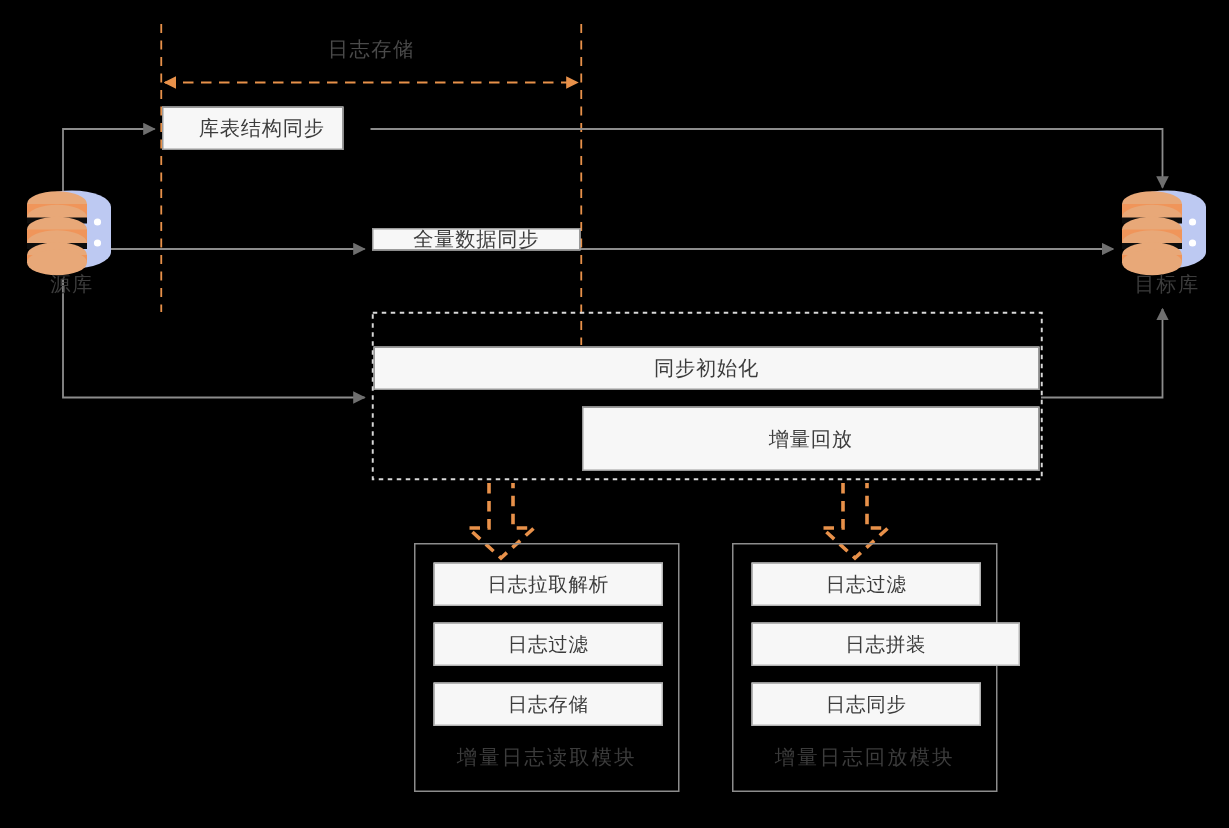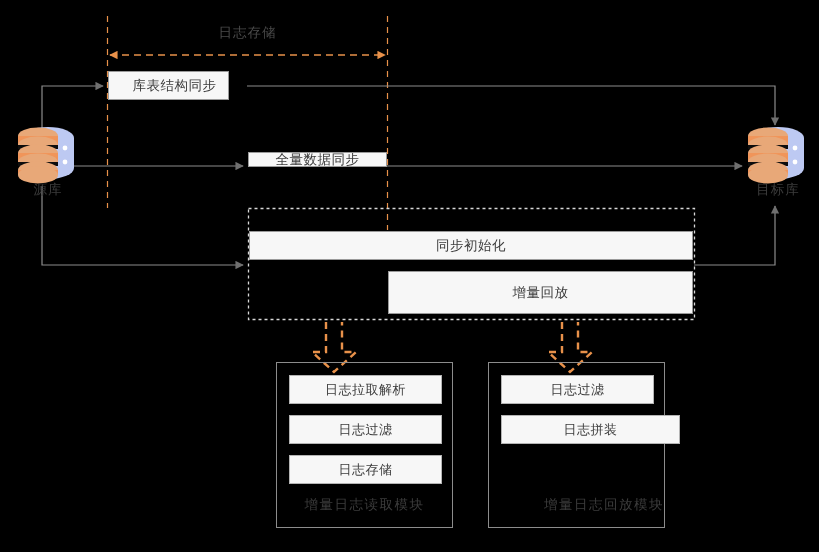--- a/index.html
+++ b/index.html
@@ -196,16 +196,17 @@
   <div class="module" style="left:276px; top:362px; width:177px; height:166px;padding-left:26px;">
     <div class="module-item" style="left:12px; top:12px; width:153px; height:29px;">日志拉取解析</div>
     <div class="module-item" style="left:12px; top:52px; width:153px; height:29px;">日志过滤</div>
     <div class="module-item" style="left:12px; top:92px; width:153px; height:29px;">日志存储</div>
     <div class="module-title" style="top:133px;">增量日志读取模块</div>
   </div>
 
   <div class="module" style="left:488px; top:362px; width:177px; height:166px;">
     <div class="module-item" style="left:12px; top:12px; width:153px; height:29px;">日志过滤</div>
     <div class="module-item" style="left:12px; top:52px; width:179px; height:29px;">日志拼装</div>
-    <div class="module-title" style="top:133px;text-align:right;">增量日志回放模块</div>
+    <div class="module-item" style="left:12px; top:92px; width:153px; height:29px;">日志同步</div>
+    <div class="module-title" style="top:133px;">增量日志回放模块</div>
   </div>
 
 </div>
 
 </body></html>

